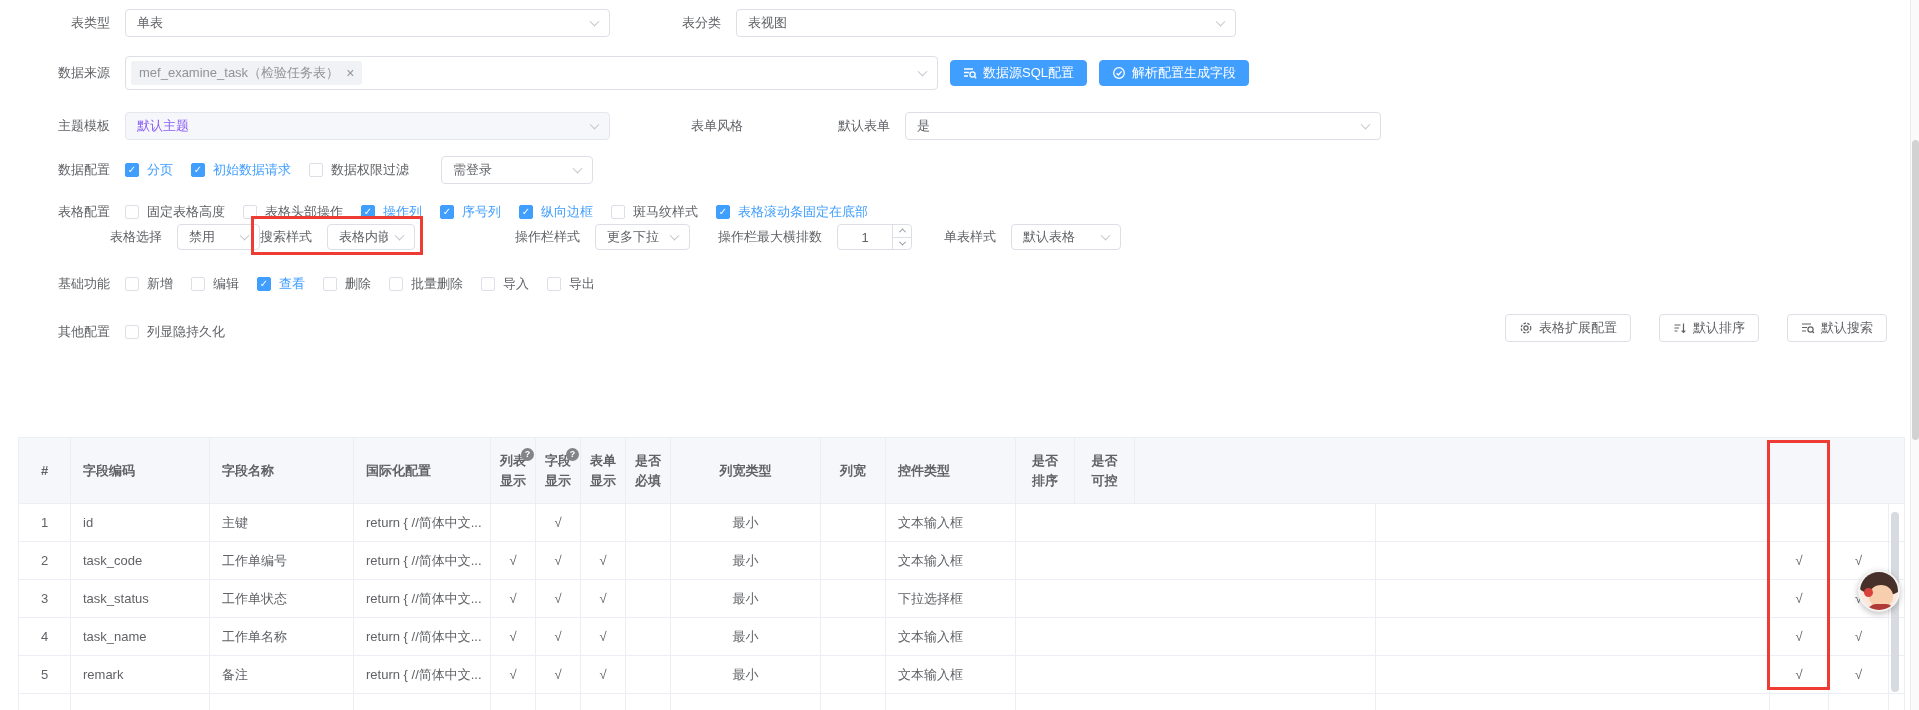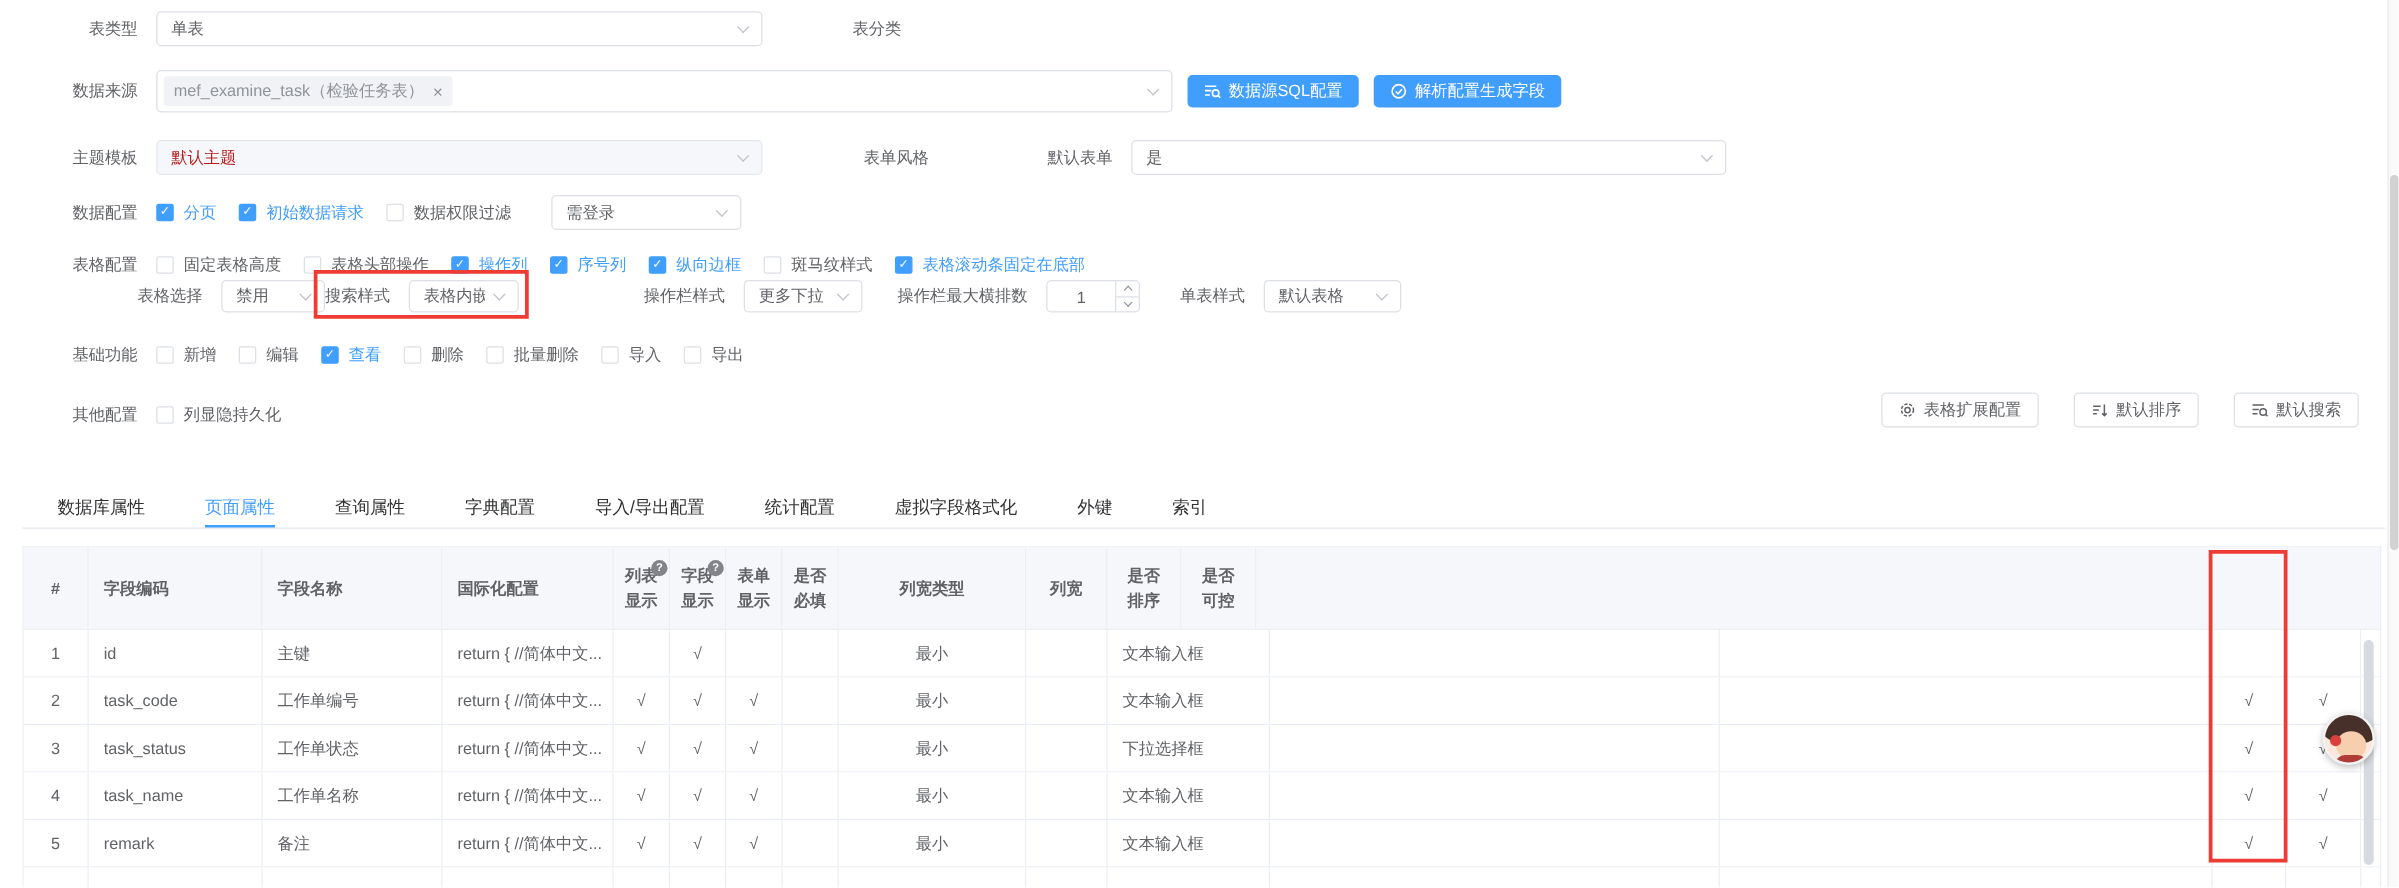--- a/index.html
+++ b/index.html
@@ -9,21 +9,21 @@
 
   
   .frow { position:absolute; left:0; display:flex; align-items:center; }
   .flabel { width:110px; text-align:right; margin-right:15px; color:#606266; flex:none; }
   .flabel.inline { width:auto; }
 
   .sel { position:relative; height:28px; border:1px solid #dcdfe6; border-radius:4px;
          background:#fff; display:flex; align-items:center; padding:0 26px 0 11px; flex:none; }
   .sel.small { height:26px; }
   .sel.disabled { background:#f5f7fa; border-color:#e4e7ed; }
-  .sel.disabled .sel-val { color:#b91c1c; }
+  .sel.disabled .sel-val { color:#8b5cf6; }
   .sel-val { color:#606266; white-space:nowrap; overflow:hidden; }
   .chev { position:absolute; right:11px; top:50%; width:7px; height:7px;
           border:solid #c0c4cc; border-width:0 1.4px 1.4px 0;
           transform:translateY(-70%) rotate(45deg); }
 
   .mselect { position:relative; height:34px; border:1px solid #dcdfe6; border-radius:4px;
              display:flex; align-items:center; padding:0 26px 0 5px; flex:none; }
   .tag { display:inline-flex; align-items:center; gap:7px; background:#f0f2f5; color:#909399;
          border-radius:3px; padding:0 8px; height:24px; }
   .tag-close { color:#909399; font-style:normal; font-size:14px; cursor:pointer; line-height:1; }
@@ -114,20 +114,24 @@
 
 <div class="page">
 
   <div class="frow" style="top:9px; height:28px;">
     <span class="flabel">表类型</span>
     <div class="sel" style="width:485px">
       <span class="sel-val">单表</span>
       <i class="chev"></i>
     </div>
     <span class="flabel inline" style="margin-left:72px">表分类</span>
+    <div class="sel" style="width:500px">
+      <span class="sel-val">表视图</span>
+      <i class="chev"></i>
+    </div>
   </div>
 
   <div class="frow" style="top:56px; height:34px;">
     <span class="flabel">数据来源</span>
     <div class="mselect" style="width:813px">
       <span class="tag">
         <span>mef_examine_task（检验任务表）</span>
         <i class="tag-close">×</i>
       </span>
       <i class="chev"></i>
@@ -318,31 +322,20 @@
   <div class="frow" style="top:322px; height:20px;">
     <span class="flabel">其他配置</span>
     <div class="cb-group">
         <span class="cb-item">
           <span class="cbx"></span>
           <span class="cb-lab">列显隐持久化</span>
         </span>
       </div>
   </div>
 
-  <div class="tabs">
-      <div class="tab">数据库属性</div>
-      <div class="tab active">页面属性</div>
-      <div class="tab">查询属性</div>
-      <div class="tab">字典配置</div>
-      <div class="tab">导入/导出配置</div>
-      <div class="tab">统计配置</div>
-      <div class="tab">虚拟字段格式化</div>
-      <div class="tab">外键</div>
-      <div class="tab">索引</div>
-    </div>
 
   <div class="grid">
     <div class="thead">
         <div class="th c" style="width: 52px;">
           <div>
             <div>#</div>
           </div>
         </div>
         <div class="th l" style="width: 139px;">
           <div>
@@ -386,20 +379,25 @@
           </div>
         </div>
         <div class="th c" style="width: 150px;">
           <div>
             <div>列宽类型</div>
           </div>
         </div>
         <div class="th c" style="width: 65px;">
           <div>
             <div>列宽</div>
+          </div>
+        </div>
+        <div class="th l" style="width: 130px;">
+          <div>
+            <div>控件类型</div>
           </div>
         </div>
         <div class="th c" style="width: 59px;">
           <div>
             <div>是否</div>
             <div>排序</div>
           </div>
         </div>
         <div class="th c" style="width: 60px;">
           <div>

